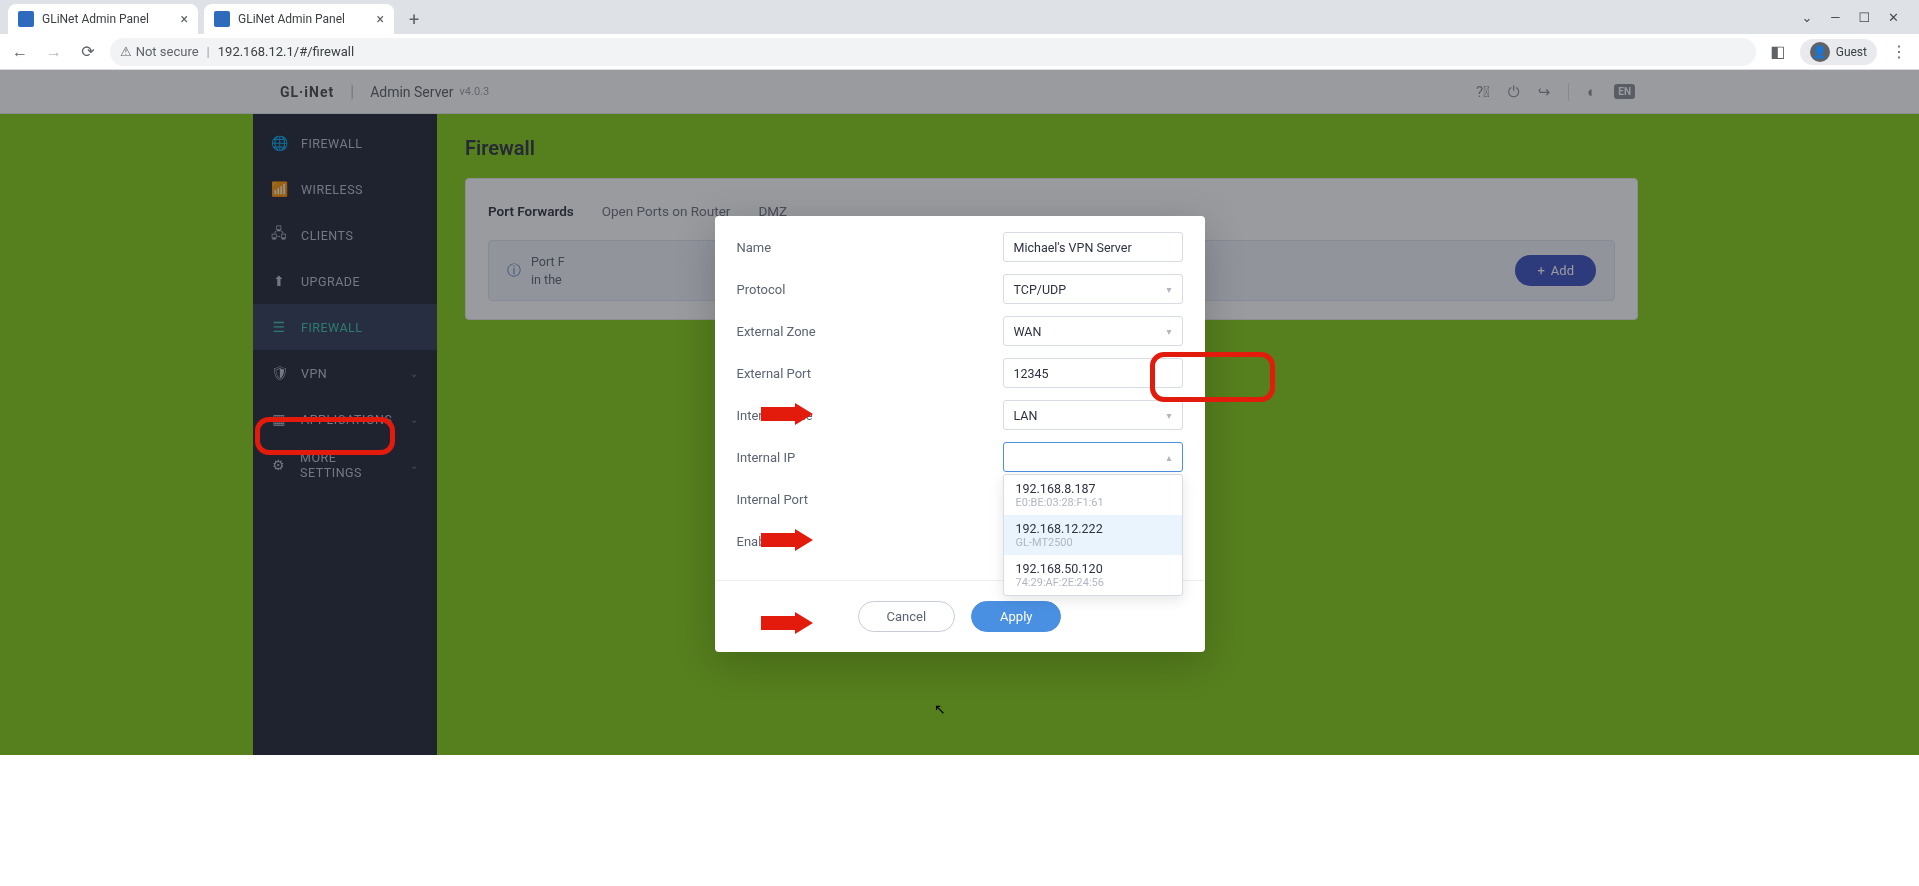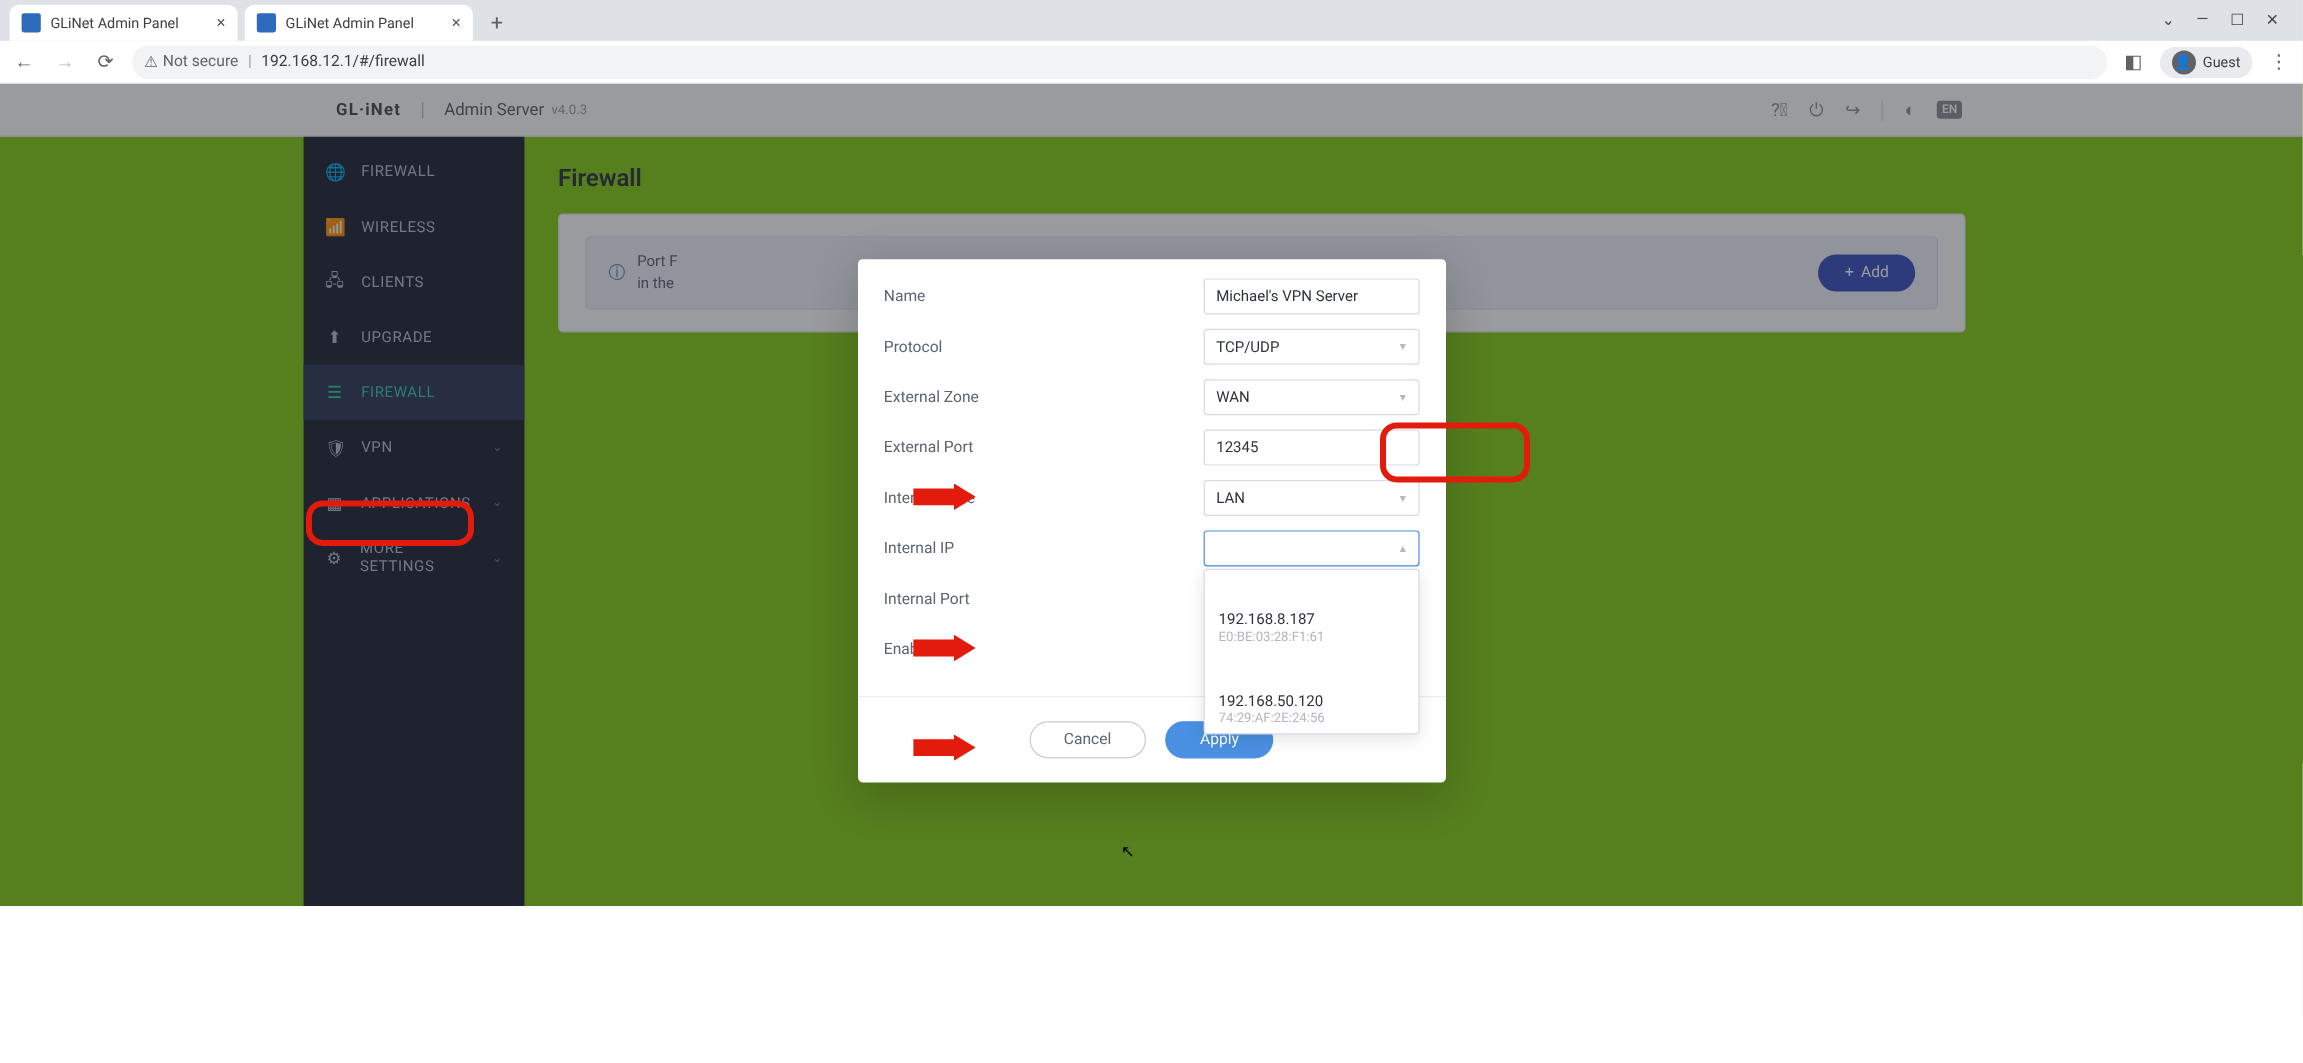--- a/index.html
+++ b/index.html
@@ -64,21 +64,21 @@
   .form-row { display: flex; align-items: center; height: 42px; }
   .form-row .lbl { flex: 1; font-size: 13px; color: #5a6472; }
   .form-row .ctrl { width: 180px; position: relative; }
   .text-input, .select-input { width: 100%; height: 30px; border: 1px solid #d7dbe3; border-radius: 3px; padding: 0 10px; font-size: 12.5px; color: #2c3240; background: #fff; }
   .select-input { display: flex; align-items: center; justify-content: space-between; cursor: pointer; }
   .select-input .caret { color: #b0b6c2; font-size: 10px; }
   .select-input.open { border-color: #4a90e2; }
   .dropdown { position: absolute; top: 32px; left: 0; right: 0; background: #fff; border: 1px solid #d7dbe3; border-radius: 3px; box-shadow: 0 4px 14px rgba(0,0,0,0.1); z-index: 30; max-height: 155px; overflow: auto; }
   .dd-item { padding: 6px 12px; cursor: pointer; }
   .dd-item:hover, .dd-item.hover { background: #eaf4fc; }
-  .dd-ip { font-size: 12.5px; color: #2c3240; margin-top: 28px; }
+  .dd-ip { font-size: 12.5px; color: #2c3240; }
   .dd-mac { font-size: 11px; color: #b0b6c2; }
 
   .modal-foot { border-top: 1px solid #eceef3; padding: 20px 22px; display: flex; justify-content: center; gap: 16px; }
   .btn { border-radius: 18px; padding: 7px 28px; font-size: 13px; cursor: pointer; }
   .btn-cancel { background: #fff; border: 1px solid #c7ccd6; color: #5a6472; }
   .btn-apply { background: #4a90e2; border: 1px solid #4a90e2; color: #fff; }
 
   
   .hl-box { position: absolute; border: 5px solid #e31b0c; border-radius: 14px; pointer-events: none; z-index: 50; }
   .hl-firewall { left: 255px; top: 347px; width: 140px; height: 38px; }
@@ -187,20 +187,25 @@
         </div>
         <div class="side-item">
           <span class="s-ico">⚙</span>
                  <span>MORE SETTINGS</span>
           <span class="chev">⌄</span>
         </div>
       </div>
     <div class="content">
       <div class="page-title">Firewall</div>
       <div class="card">
+        <div class="tabs" id="card-tabs">
+            <span class="ctab active">Port Forwards</span>
+            <span class="ctab">Open Ports on Router</span>
+            <span class="ctab">DMZ</span>
+          </div>
         <div class="info-row">
           <span class="i-ico">ⓘ</span>
           <div class="txt">
             <span>Port F</span><br>
             <span>in the</span>
           </div>
           <button class="add-btn">
             <span>+</span>
             <span>Add</span>
           </button>
@@ -258,20 +263,24 @@
           <div class="ctrl">
             <div class="select-input open">
               <span></span>
               <span class="caret">▴</span>
             </div>
             <div class="dropdown" id="ip-dropdown">
                 <div class="dd-item">
                   <div class="dd-ip">192.168.8.187</div>
                  <div class="dd-mac">E0:BE:03:28:F1:61</div>
                 </div>
+                <div class="dd-item hover">
+                  <div class="dd-ip">192.168.12.222</div>
+                 <div class="dd-mac">GL-MT2500</div>
+                </div>
                 <div class="dd-item">
                   <div class="dd-ip">192.168.50.120</div>
                  <div class="dd-mac">74:29:AF:2E:24:56</div>
                 </div>
               </div>
           </div>
         </div>
 
         <div class="form-row">
           <div class="lbl">Internal Port</div>

